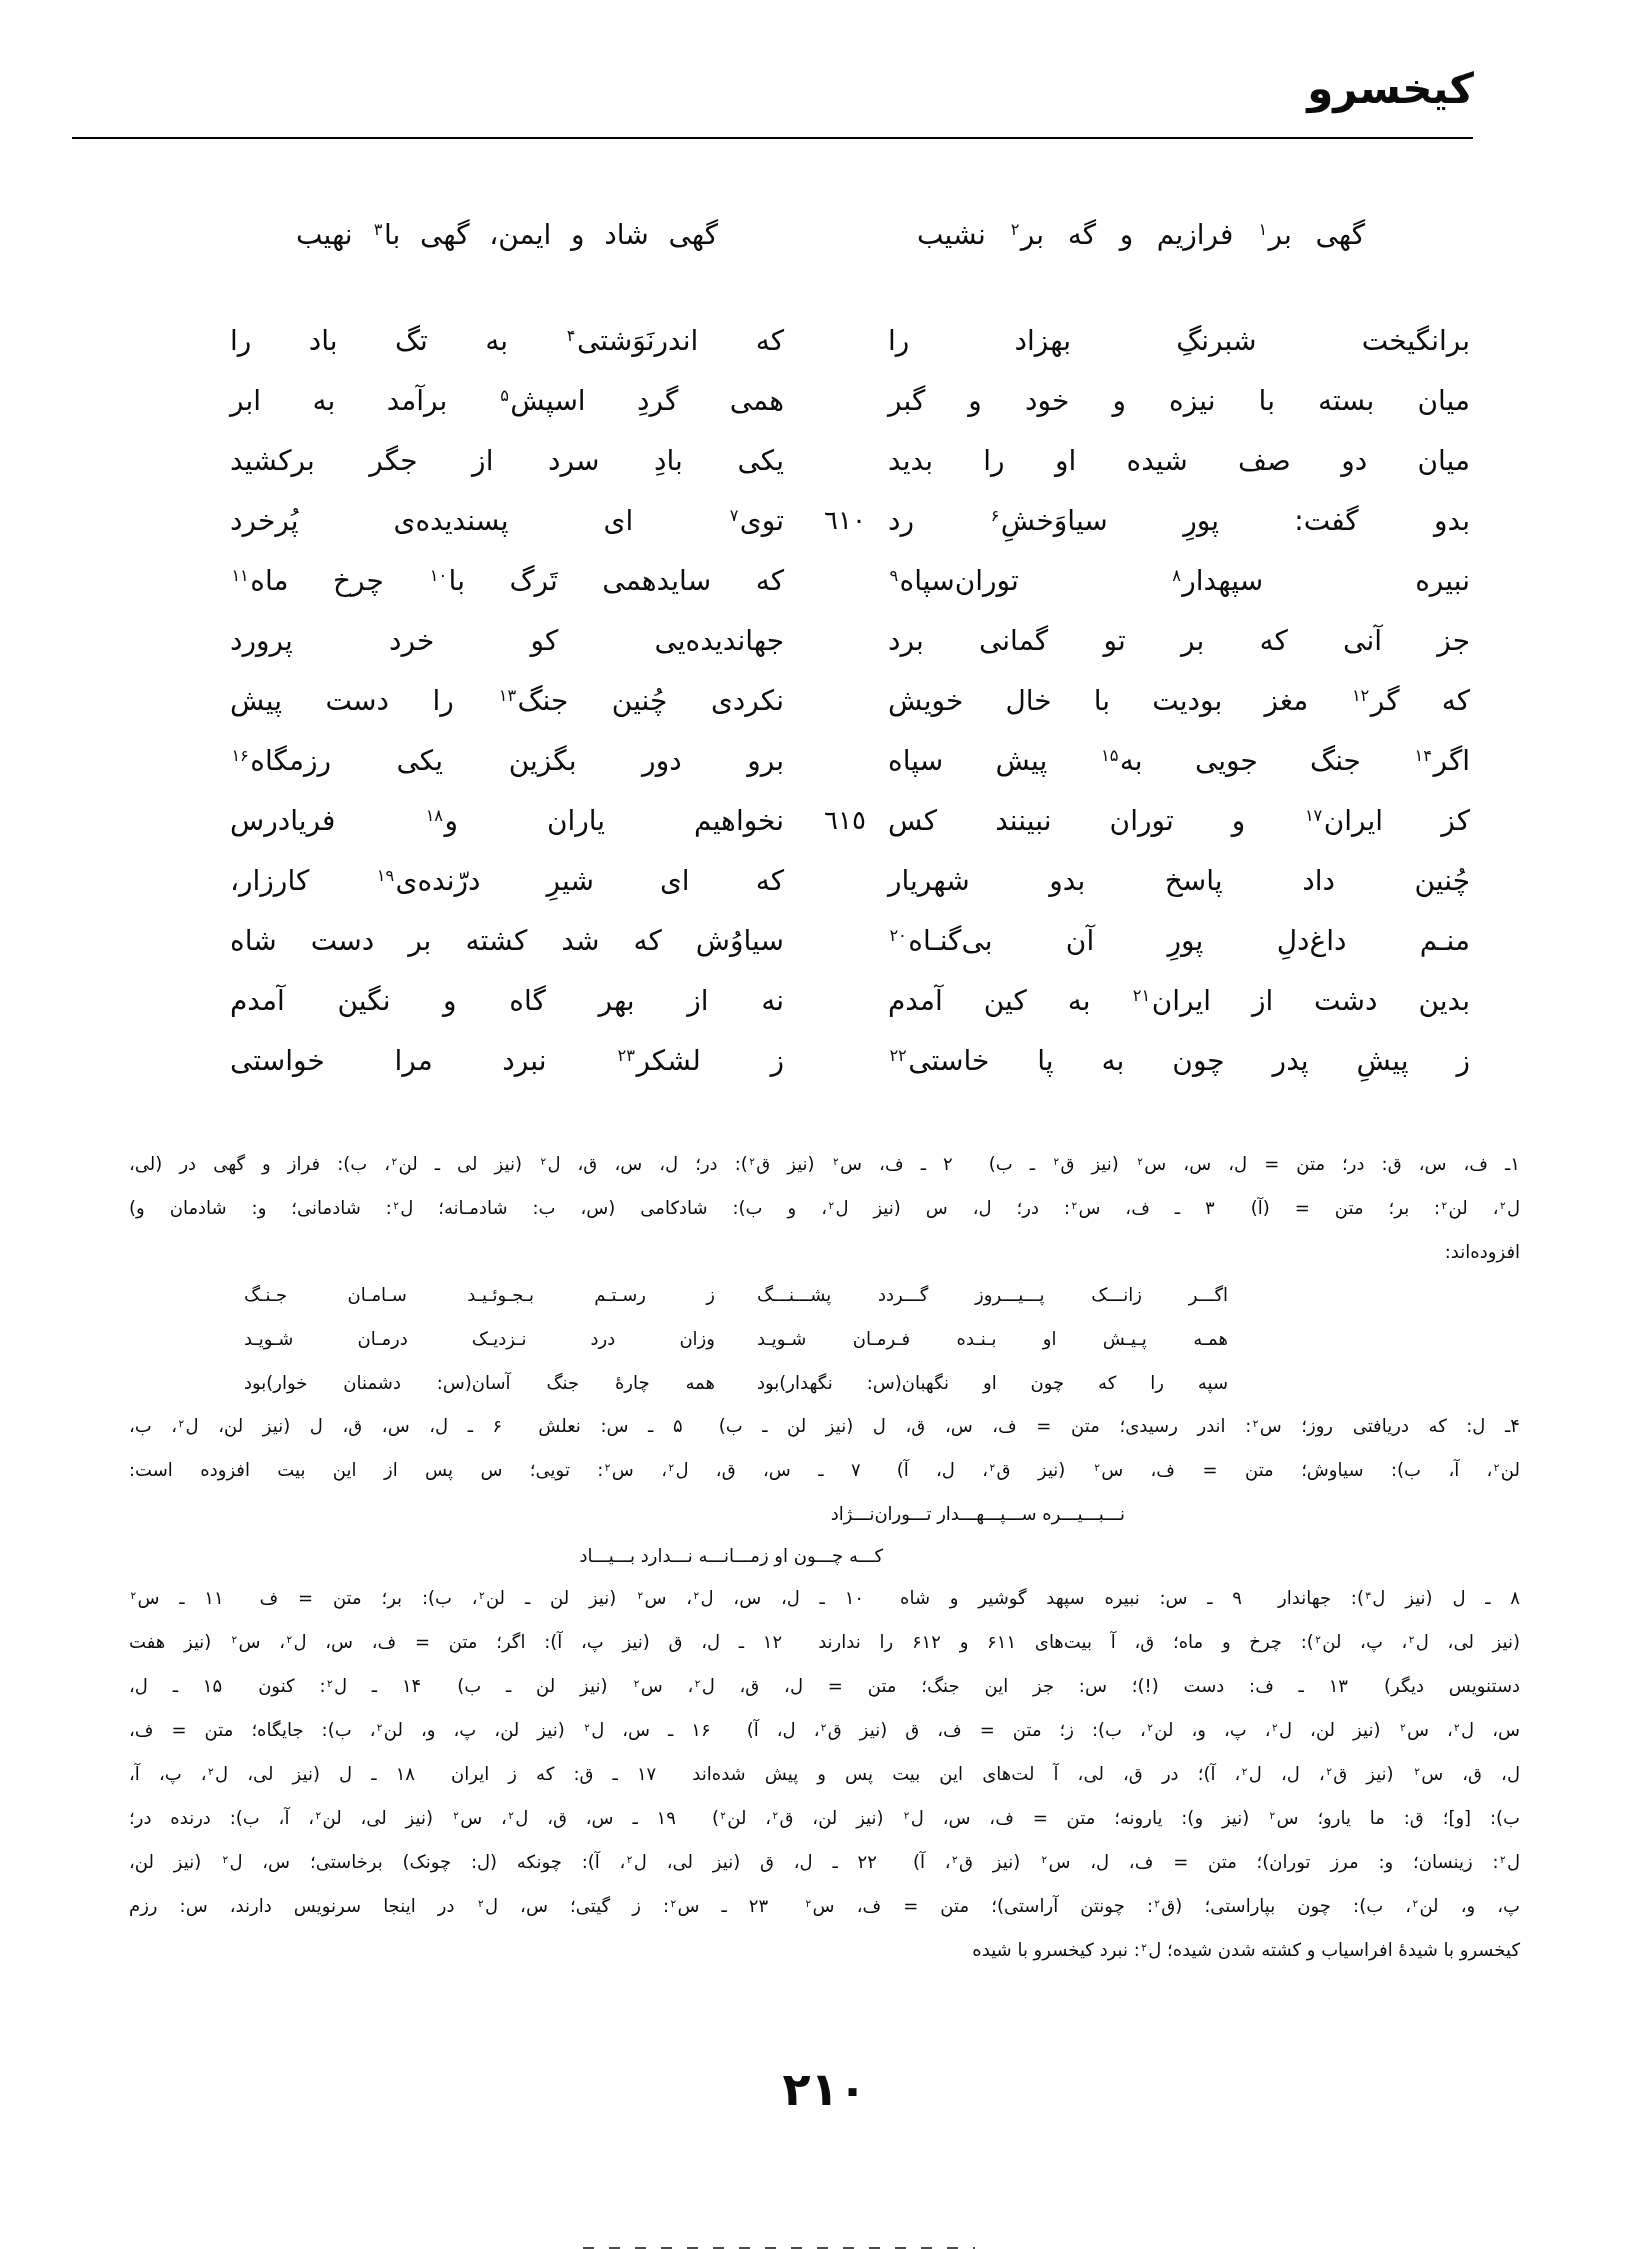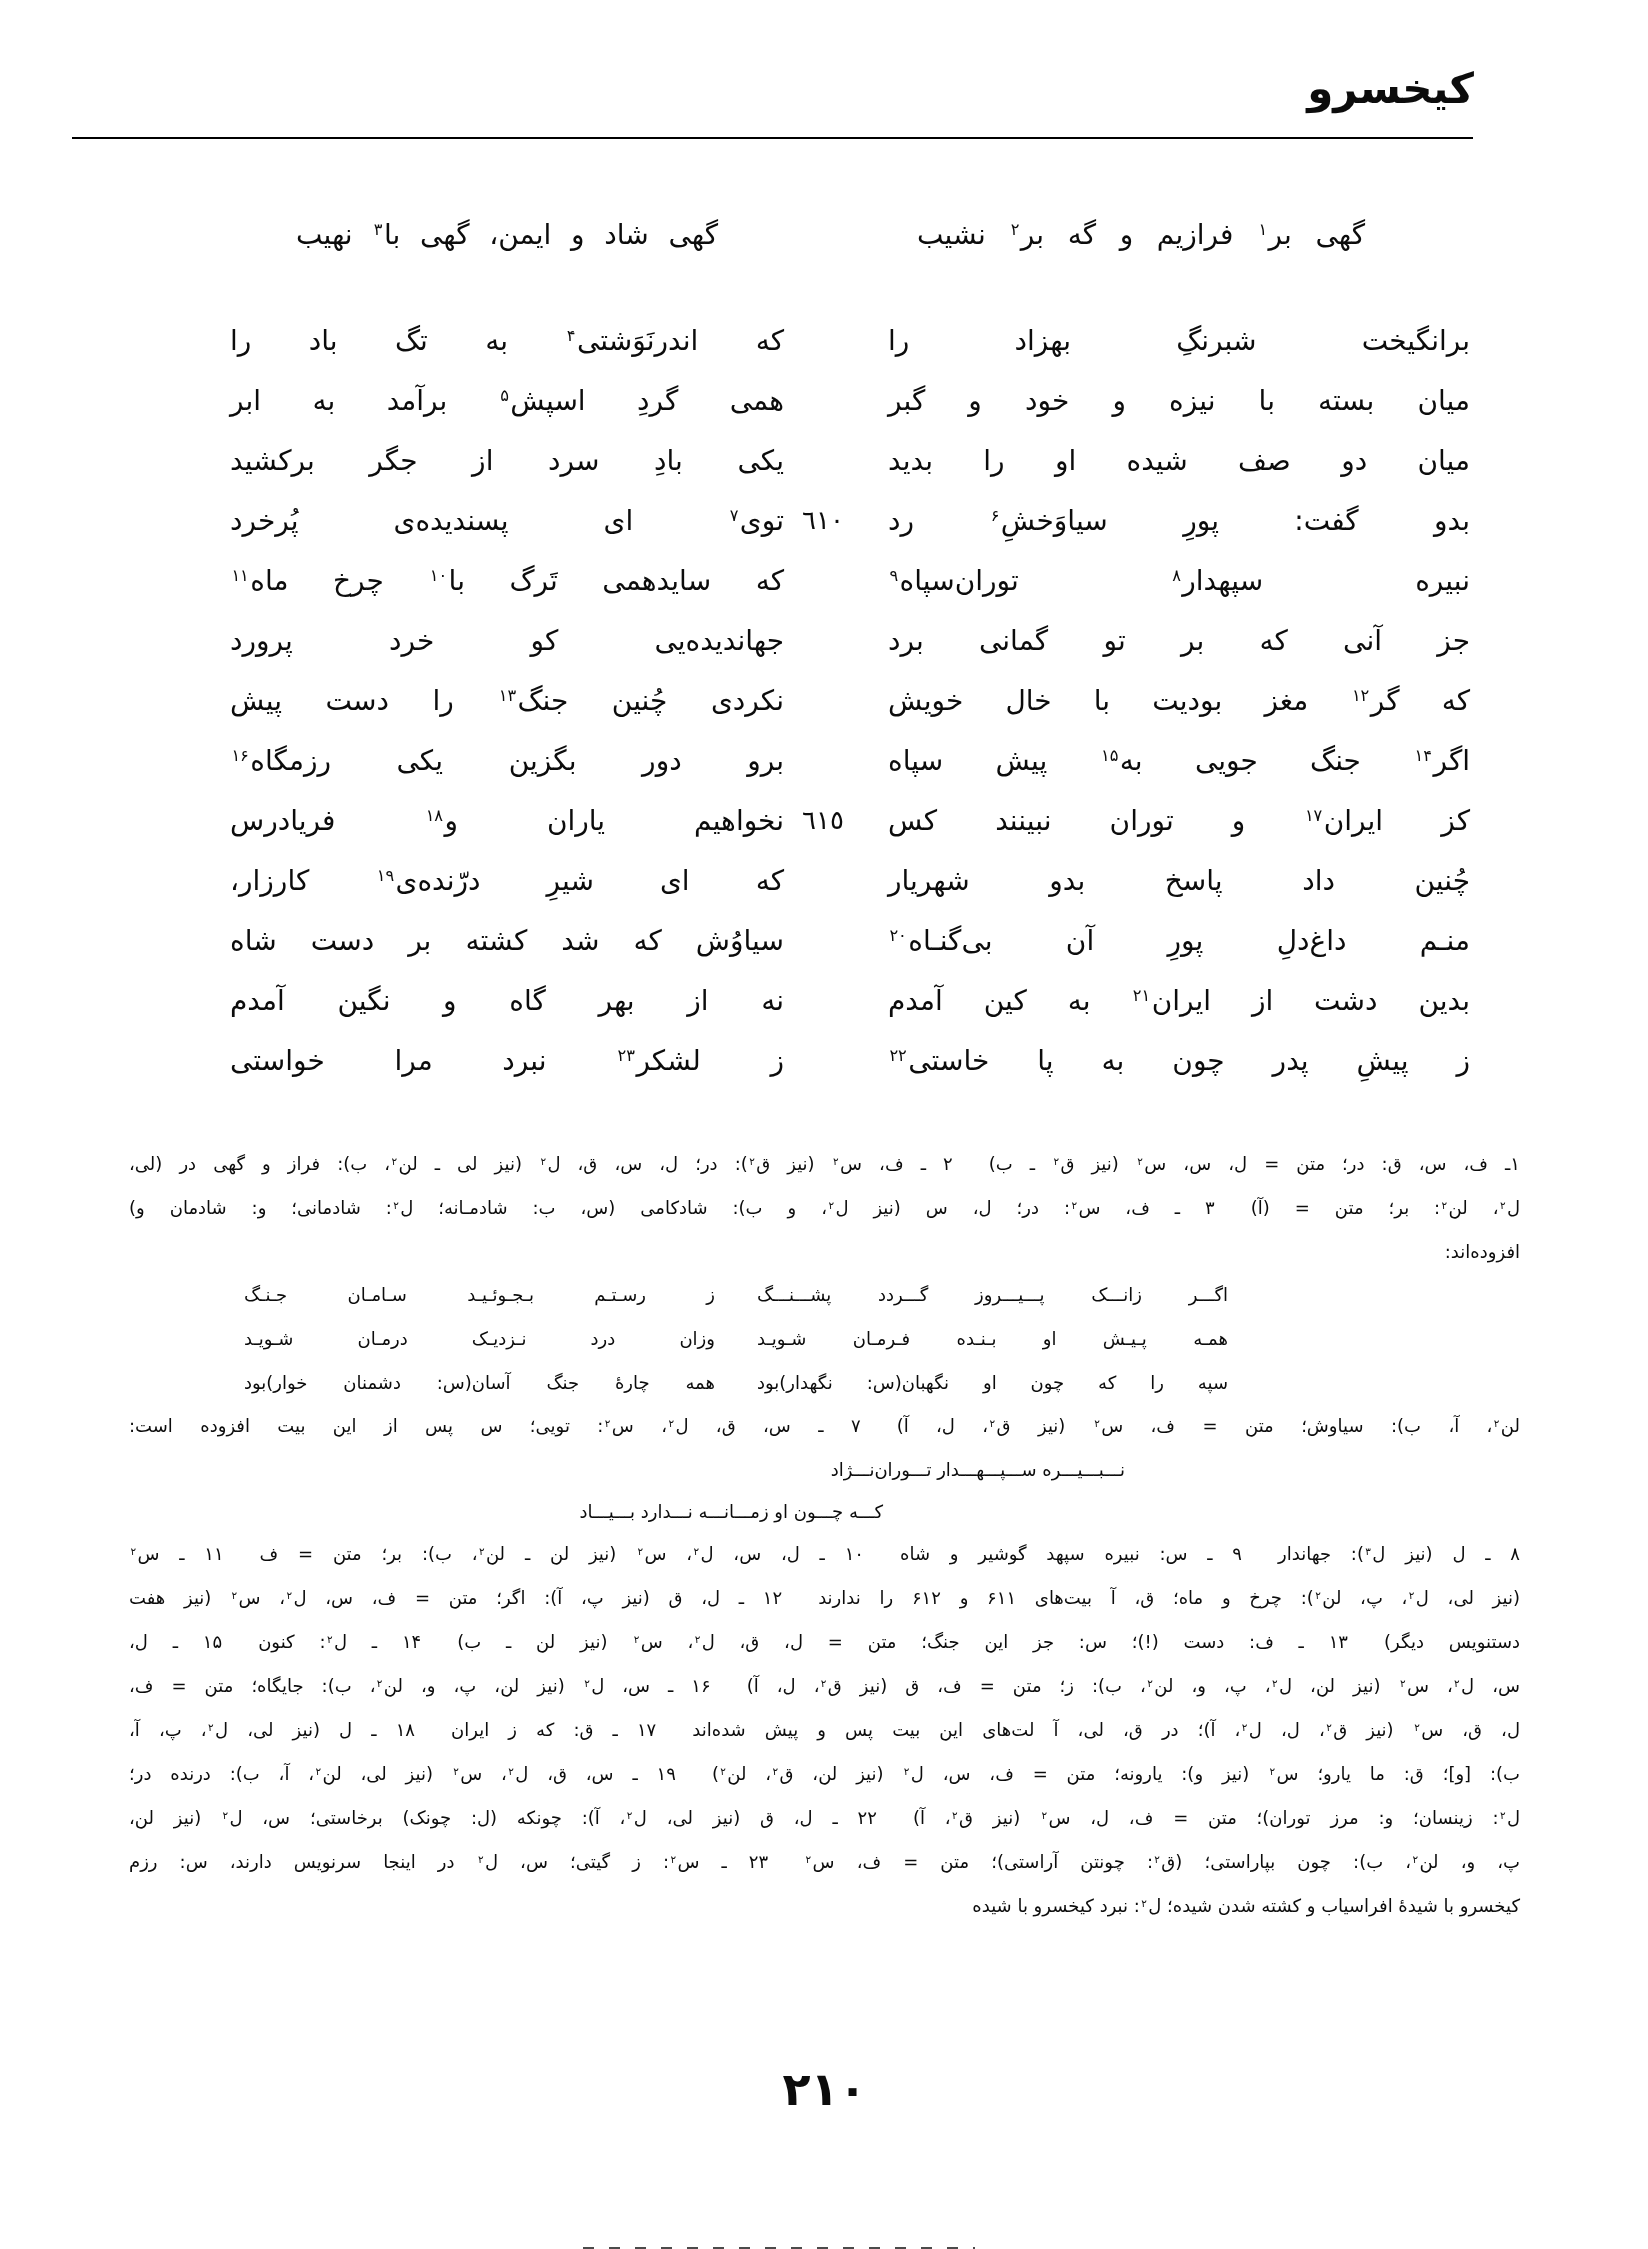--- a/index.html
+++ b/index.html
@@ -34,21 +34,21 @@
     height:60px;align-items:center;
   }
   .verse-row.opener{height:64px;margin-bottom:44px;}
   .verse-row.opener .hemistich.right{padding-right:105px;padding-left:29px;}
   .verse-row.opener .hemistich.left{padding-right:66px;padding-left:66px;}
   .hemistich{
     font-size:28px;line-height:1.25;
     text-align:justify;text-align-last:justify;
   }
   .verse-num{
-    font-size:26px;text-align:left;padding-left:18px;
+    font-size:26px;text-align:center;padding-left:18px;
   }
   sup{
     font-size:0.58em;
     position:relative;top:-0.5em;
     vertical-align:baseline;
     padding:0 1.4px;
   }
 
   
   .apparatus{
@@ -171,20 +171,21 @@
         <div class="hem">ز رسـتـم بـجـوئـیـد سـامـان جـنـگ</div>
       </div>
       <div class="app-couplet">
         <div class="hem">همـه پـیـش او بـنـده فـرمـان شـویـد</div>
         <div class="hem">وزان درد نـزدیـک درمـان شـویـد</div>
       </div>
       <div class="app-couplet">
         <div class="hem">سپه را که چون او نگهبان(س: نگهدار)بود</div>
         <div class="hem">همه چارهٔ جنگ آسان(س: دشمنان خوار)بود</div>
       </div>
+      <div class="app-line">۴ـ ل: که دریافتی روز؛ س<sup>۲</sup>: اندر رسیدی؛ متن = ف، س، ق، ل (نیز لن ـ ب)  ۵ ـ س: نعلش  ۶ ـ ل، س، ق، ل (نیز لن، ل<sup>۲</sup>، ب،</div>
       <div class="app-line">لن<sup>۲</sup>، آ، ب): سیاوش؛ متن = ف، س<sup>۲</sup> (نیز ق<sup>۲</sup>، ل، آ)  ۷ ـ س، ق، ل<sup>۲</sup>، س<sup>۲</sup>: تویی؛ س پس از این بیت افزوده است:</div>
       <div class="app-line stagger" style="padding-right: 395px;">نـــبـــیـــره ســـپـــهـــدار تـــوران‌نـــژاد</div>
       <div class="app-line stagger" style="padding-right: 637px;">کـــه چـــون او زمـــانـــه نـــدارد بـــیـــاد</div>
       <div class="app-line">۸ ـ ل (نیز ل<sup>۳</sup>): جهاندار  ۹ ـ س: نبیره سپهد گوشیر و شاه  ۱۰ ـ ل، س، ل<sup>۲</sup>، س<sup>۲</sup> (نیز لن ـ لن<sup>۲</sup>، ب): بر؛ متن = ف  ۱۱ ـ س<sup>۲</sup></div>
       <div class="app-line">(نیز لی، ل<sup>۲</sup>، پ، لن<sup>۲</sup>): چرخ و ماه؛ ق، آ بیت‌های ۶۱۱ و ۶۱۲ را ندارند  ۱۲ ـ ل، ق (نیز پ، آ): اگر؛ متن = ف، س، ل<sup>۲</sup>، س<sup>۲</sup> (نیز هفت</div>
       <div class="app-line">دستنویس دیگر)  ۱۳ ـ ف: دست (!)؛ س: جز این جنگ؛ متن = ل، ق، ل<sup>۲</sup>، س<sup>۲</sup> (نیز لن ـ ب)  ۱۴ ـ ل<sup>۲</sup>: کنون  ۱۵ ـ ل،</div>
       <div class="app-line">س، ل<sup>۲</sup>، س<sup>۲</sup> (نیز لن، ل<sup>۲</sup>، پ، و، لن<sup>۲</sup>، ب): ز؛ متن = ف، ق (نیز ق<sup>۲</sup>، ل، آ)  ۱۶ ـ س، ل<sup>۲</sup> (نیز لن، پ، و، لن<sup>۲</sup>، ب): جایگاه؛ متن = ف،</div>
       <div class="app-line">ل، ق، س<sup>۲</sup> (نیز ق<sup>۲</sup>، ل، ل<sup>۲</sup>، آ)؛ در ق، لی، آ لت‌های این بیت پس و پیش شده‌اند  ۱۷ ـ ق: که ز ایران  ۱۸ ـ ل (نیز لی، ل<sup>۲</sup>، پ، آ،</div>
       <div class="app-line">ب): [و]؛ ق: ما یارو؛ س<sup>۲</sup> (نیز و): یارونه؛ متن = ف، س، ل<sup>۲</sup> (نیز لن، ق<sup>۲</sup>، لن<sup>۲</sup>)  ۱۹ ـ س، ق، ل<sup>۲</sup>، س<sup>۲</sup> (نیز لی، لن<sup>۲</sup>، آ، ب): درنده در؛</div>
       <div class="app-line">ل<sup>۲</sup>: زینسان؛ و: مرز توران)؛ متن = ف، ل، س<sup>۲</sup> (نیز ق<sup>۲</sup>، آ)  ۲۲ ـ ل، ق (نیز لی، ل<sup>۲</sup>، آ): چونکه (ل: چونک) برخاستی؛ س، ل<sup>۲</sup> (نیز لن،</div>

